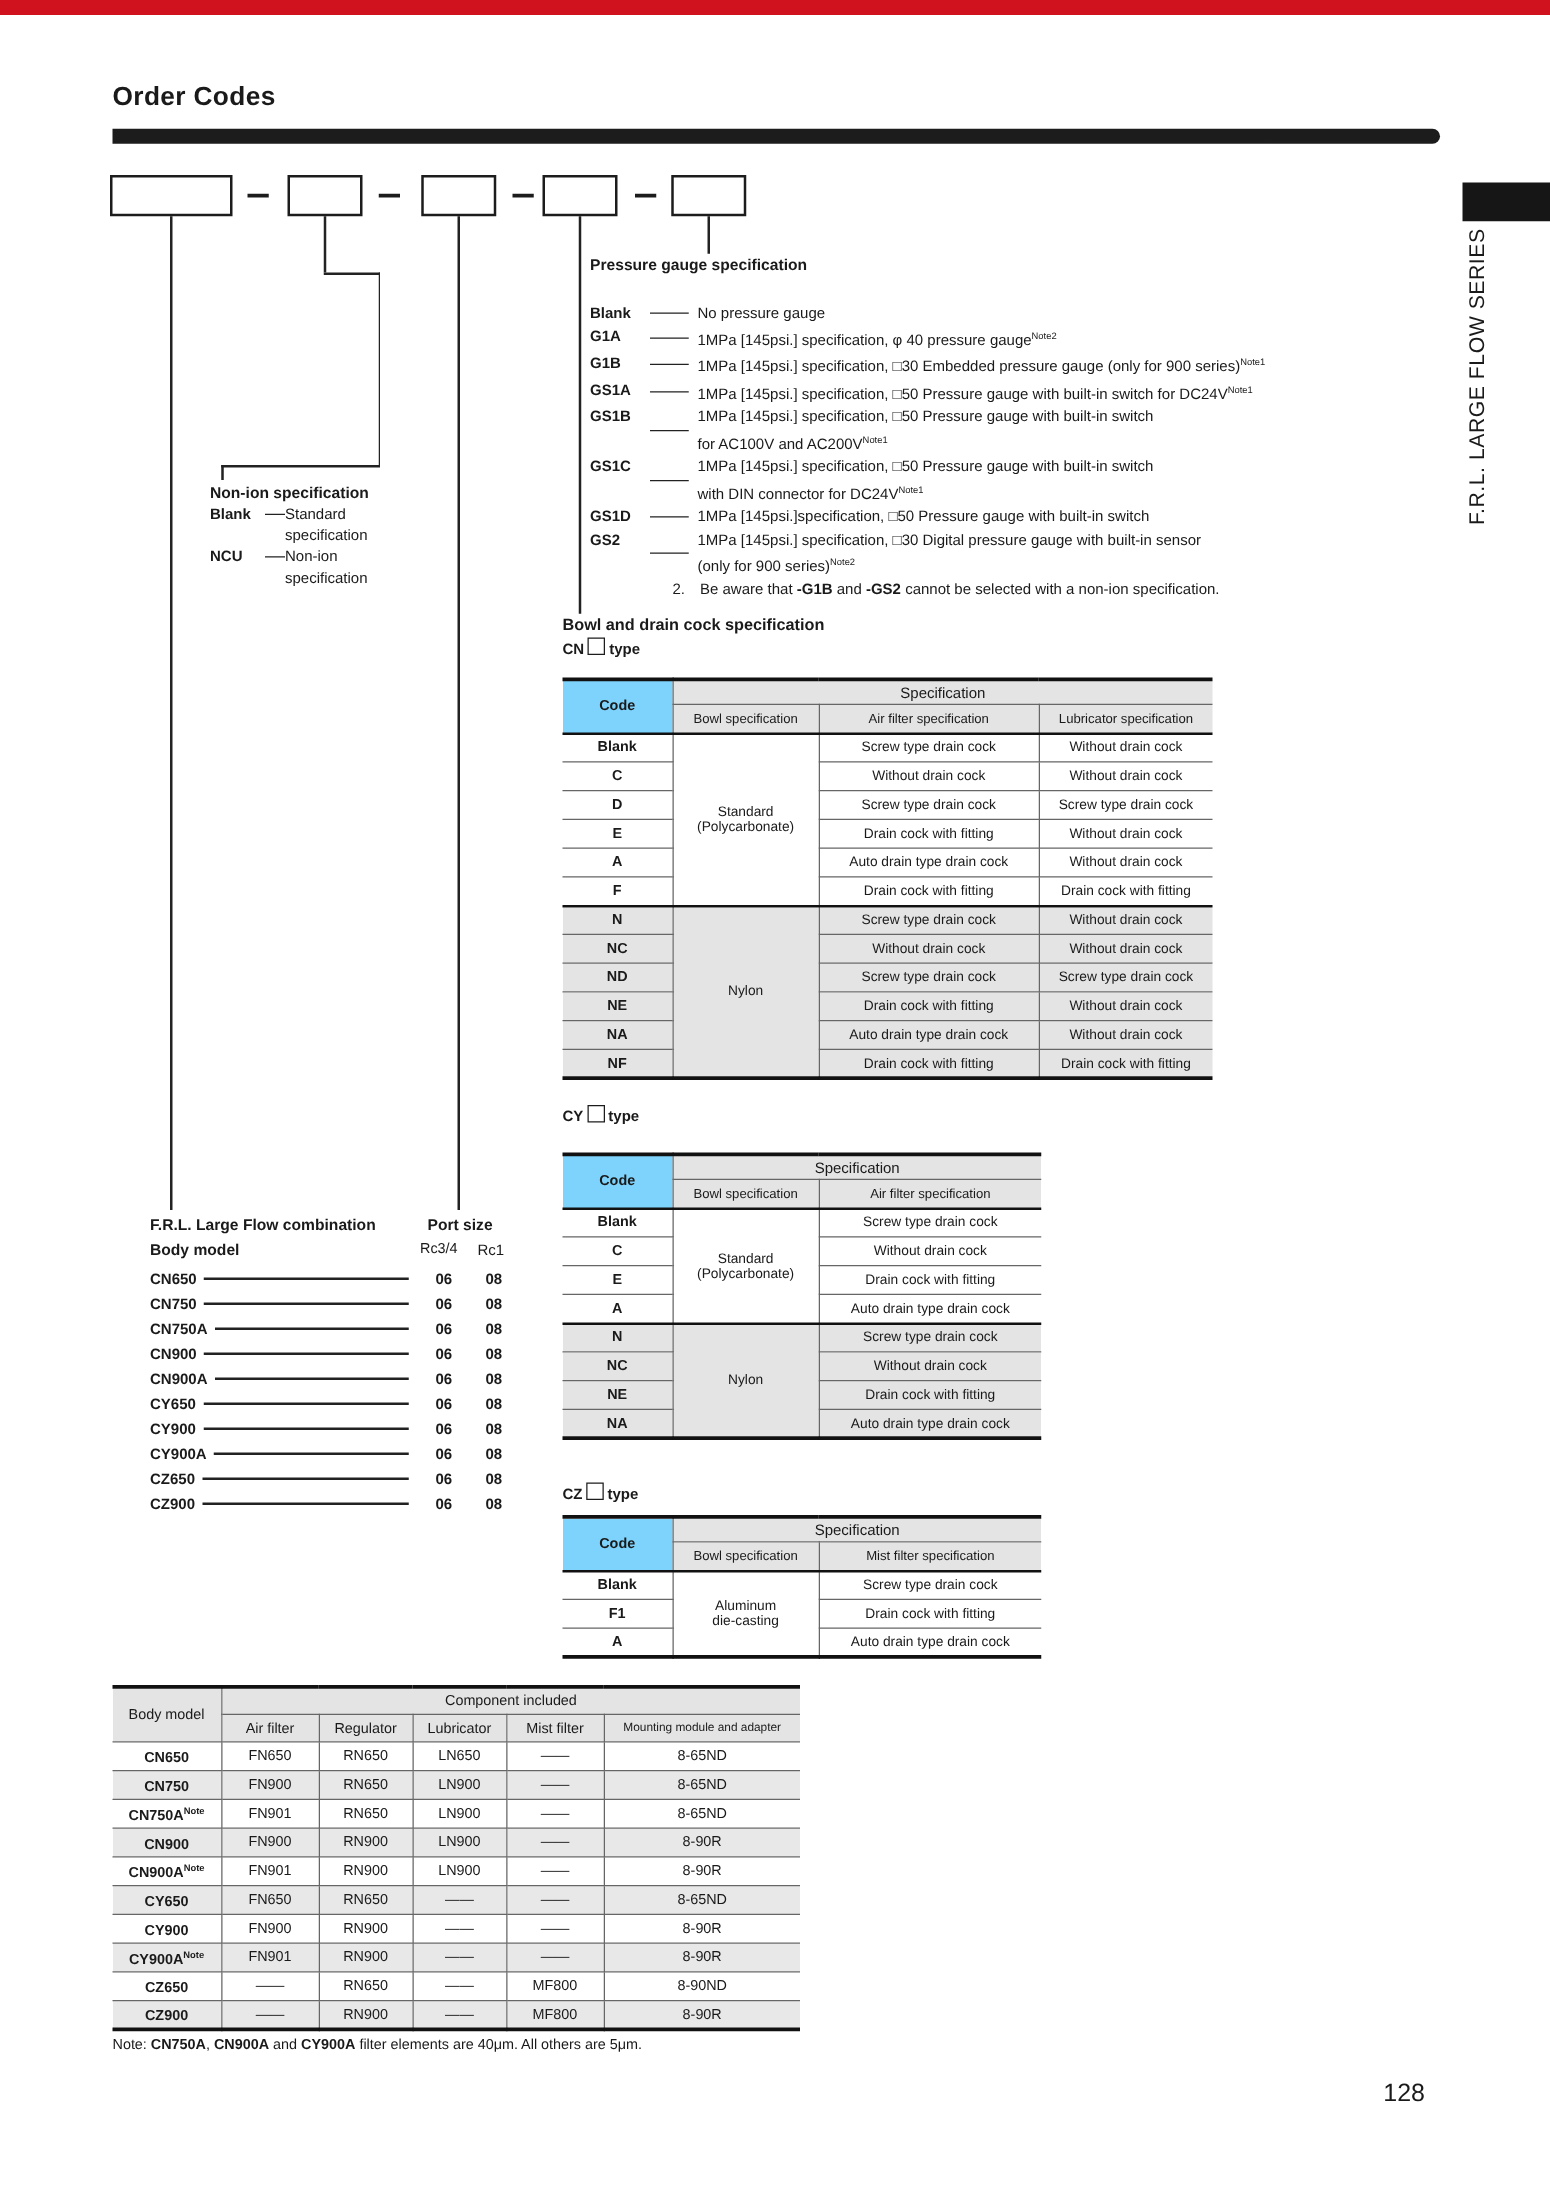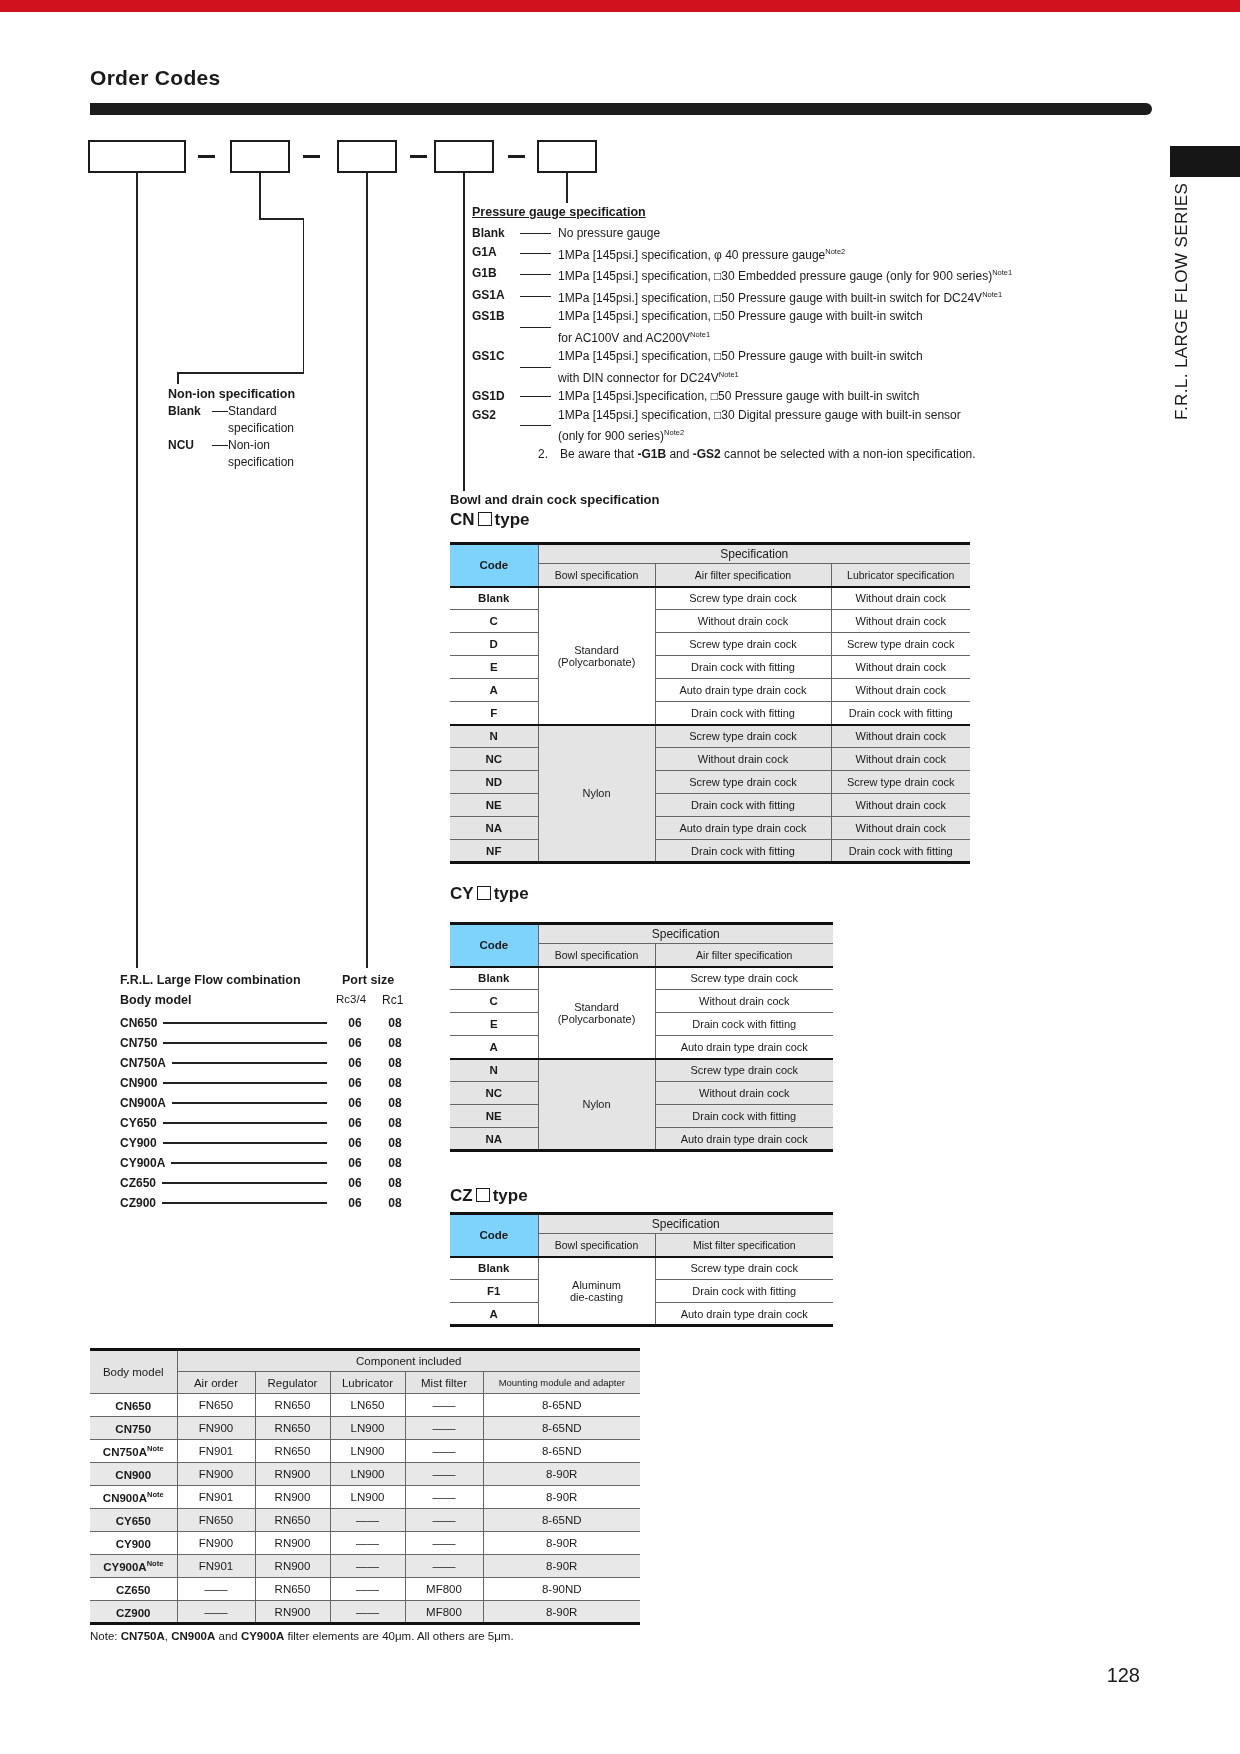--- a/index.html
+++ b/index.html
@@ -11,36 +11,36 @@
   
   #heading{left:90px;top:66px;font-size:21px;font-weight:bold;letter-spacing:0.3px;}
   #blackbar{left:90px;top:103px;width:1062px;height:12px;background:#1c1c1c;border-radius:0 7px 7px 0;}
   
   .ocbox{top:140px;height:33px;border:2px solid #1c1c1c;background:#fff;box-sizing:border-box;}
   .ocdash{top:155px;height:2.5px;width:17px;background:#1c1c1c;}
   .vline{width:1.5px;background:#222;}
   .hline{height:1.5px;background:#222;}
   
   #pgblock{left:472px;top:205px;width:560px;font-size:12px;}
-  .pg-title{font-weight:bold;margin-bottom:5px;font-size:12.5px;text-decoration:underline;}
+  .pg-title{font-weight:bold;margin-bottom:22px;font-size:12.5px;}
   .pg-item{display:grid;grid-template-columns:46px 40px auto;line-height:18.5px;}
   .pg-code{font-weight:bold;}
   .pg-dash{height:0;border-top:1.5px solid #222;align-self:center;margin:0 7px 0 2px;}
   sup{font-size:7.5px;}
   .notes{margin-top:5px;margin-left:22px;display:grid;grid-template-columns:44px 22px auto;line-height:17px;}
   .notes2{margin-left:22px;display:grid;grid-template-columns:44px 22px auto;line-height:17px;}
   
   #nonion{left:168px;top:386px;width:170px;font-size:12px;line-height:17px;}
   .ni-row{display:grid;grid-template-columns:44px 16px auto;}
   .ni-title{font-weight:bold;font-size:12.5px;}
   .ni-code{font-weight:bold;}
   .ni-dash{height:0;border-top:1.5px solid #222;align-self:center;}
   
   .seclabel{font-weight:bold;font-size:13px;text-align:right;}
-  .typetitle{font-weight:bold;font-size:17px;}
+  .typetitle{font-weight:bold;font-size:12px;}
   .sqbox{display:inline-block;width:12px;height:12px;border:1.5px solid #1c1c1c;margin:0 3px;vertical-align:-1px;}
   
   table.spec{border-collapse:collapse;table-layout:fixed;font-size:11px;}
   table.spec td,table.spec th{border:1px solid #666;padding:0 3px;text-align:center;font-weight:normal;
      overflow:hidden;white-space:nowrap;}
   table.spec tr>*:first-child{border-left:none;}
   table.spec tr>*:last-child{border-right:none;}
   table.spec{border-top:3px solid #111;border-bottom:3px solid #111;}
   table.spec .hdr{background:#7dd3fc;}
   table.spec .code{font-weight:bold;font-size:11.5px;}
@@ -444,21 +444,21 @@
         <col style="width:75px">
         <col style="width:78px">
         <col style="width:157px">
       </colgroup>
     <tbody>
         <tr class="chrow">
       <th class="hdr" rowspan="2">Body model</th>
       <th class="hdr" colspan="5">Component included</th>
     </tr>
     <tr class="chrow">
-      <th class="hdr">Air order</th>
+      <th class="hdr">Air filter</th>
       <th class="hdr">Regulator</th>
       <th class="hdr">Lubricator</th>
       <th class="hdr">Mist filter</th>
       <th class="hdr mount">Mounting module and adapter</th>
     </tr>
     <tr class="crow">
           <td class="model"><b>CN650</b><sup></sup></td>
           <td>FN650</td>
           <td>RN650</td>
           <td>LN650</td>

